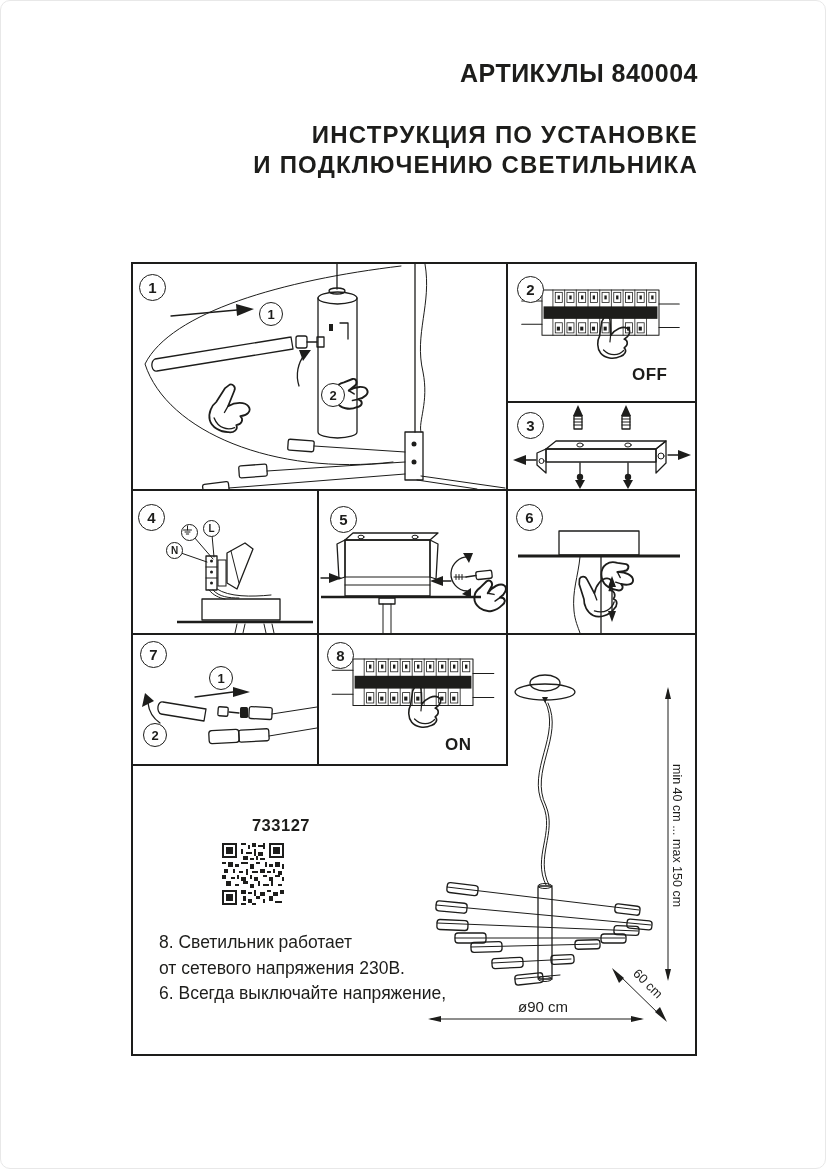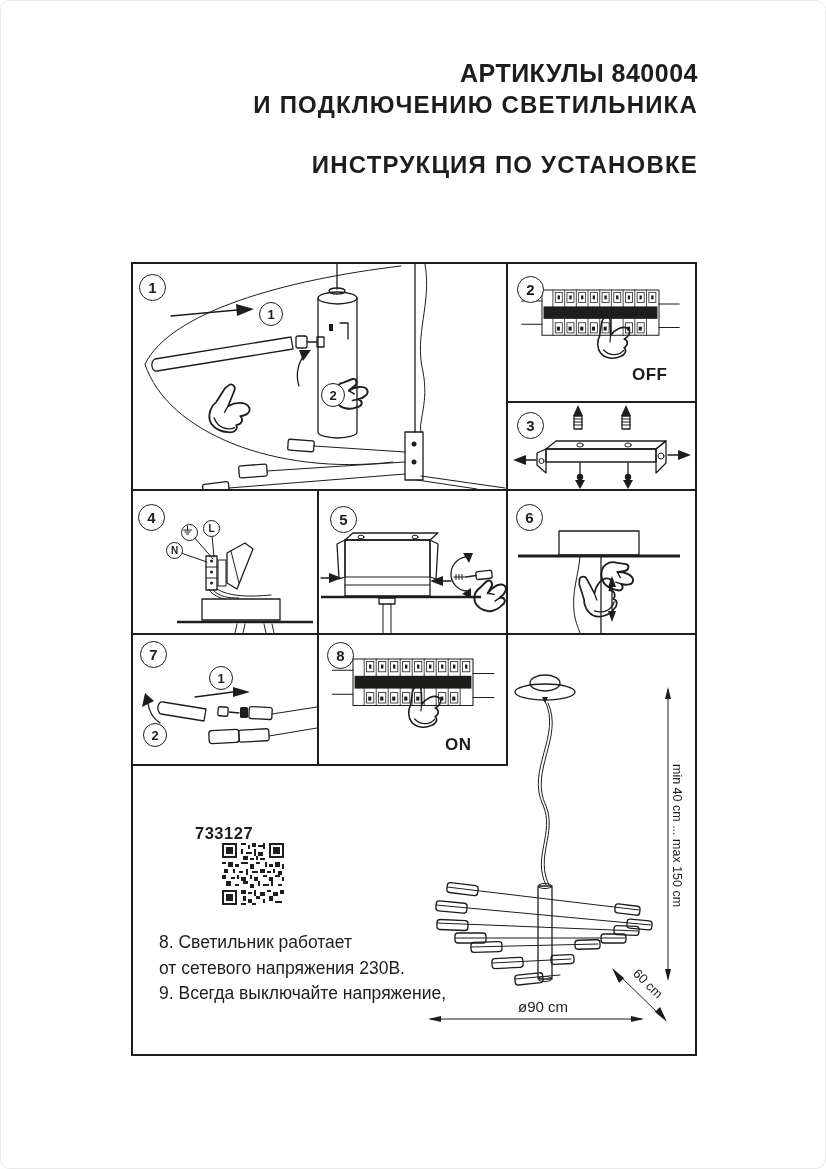--- a/index.html
+++ b/index.html
@@ -22,21 +22,21 @@
   .panel svg{position:absolute;left:0;top:0;}
   .ln{stroke:#1d1d1b;stroke-width:1.3;fill:none;stroke-linecap:round;stroke-linejoin:round;}
   .lnthin{stroke:#1d1d1b;stroke-width:1;fill:none;stroke-linecap:round;}
   .fillb{fill:#1d1d1b;stroke:none;}
   .circ{position:absolute;border:1.7px solid #1d1d1b;border-radius:50%;display:flex;align-items:center;justify-content:center;font-weight:bold;background:#fff;box-sizing:border-box;}
   .badge{width:27px;height:27px;font-size:15px;}
   .callout{width:24px;height:24px;font-size:13px;}
   .term{width:17px;height:17px;font-size:10px;border-width:1.3px;}
   .switch-label{position:absolute;font-size:17px;font-weight:bold;letter-spacing:.5px;}
   
-  .code-label{position:absolute;left:195px;top:816px;width:115px;text-align:left;font-size:16.5px;font-weight:bold;letter-spacing:.5px;margin-top:8px;}
+  .code-label{position:absolute;left:195px;top:816px;width:115px;text-align:right;font-size:16.5px;font-weight:bold;letter-spacing:.5px;}
   .qr{position:absolute;left:222px;top:843px;width:62px;height:62px;}
   .notes{position:absolute;left:159px;top:930px;font-size:17.5px;line-height:25.5px;}
   .dim-v{position:absolute;left:666px;top:764px;height:152px;width:18px;writing-mode:vertical-rl;font-size:12.5px;white-space:nowrap;}
   .dim-d{position:absolute;left:621px;top:976px;width:54px;text-align:center;font-size:13px;transform:rotate(45deg);}
   .dim-h{position:absolute;left:505px;top:998px;width:76px;text-align:center;font-size:15px;}
 </style>
 </head>
 <body>
 
 <svg width="0" height="0" style="position:absolute" aria-hidden="true">
@@ -95,22 +95,22 @@
       </g>
       <path class="ln" d="M-26,14 L0,14 M-26,44 L0,44 M150,18 L176,18 M150,48 L176,48"></path>
     </g>
   </defs>
 </svg>
 
 <div class="page-edge"></div>
 
 <div class="hdr">
   <div class="l1">АРТИКУЛЫ 840004</div>
+  <div class="l2">ИНСТРУКЦИЯ ПО УСТАНОВКЕ</div>
   <div class="l2" style="margin-top:0">И ПОДКЛЮЧЕНИЮ СВЕТИЛЬНИКА</div>
-  <div class="l2">ИНСТРУКЦИЯ ПО УСТАНОВКЕ</div>
 </div>
 
 <div class="frame">
 
   <div class="panel b-r b-b" style="left:0;top:0;width:375px;height:227px;">
     <svg viewBox="0 0 373 225" width="373" height="225">
       <path class="lnthin" d="M268,2 C150,16 38,48 12,100 C34,168 142,212 260,198"></path>
       <line class="ln" x1="204" y1="0" x2="204" y2="25"></line>
       <ellipse class="ln" cx="204" cy="27" rx="8" ry="3"></ellipse>
       <ellipse class="ln" cx="204.5" cy="34" rx="19.5" ry="6"></ellipse>
@@ -505,14 +505,14 @@
       <rect x="22" y="25" width="2" height="2"></rect>
       <rect x="25" y="27" width="3" height="1"></rect>
       <rect x="9" y="28" width="2" height="1"></rect>
       <rect x="14" y="28" width="2" height="1"></rect>
   </g>
 </svg>
 
 <div class="notes">
   <div>8. Светильник работает</div>
   <div>от сетевого напряжения 230В.</div>
-  <div>9. Всегда выключайте напряжение,</div>
+  <div>6. Всегда выключайте напряжение,</div>
 </div>
 
 </body></html>

